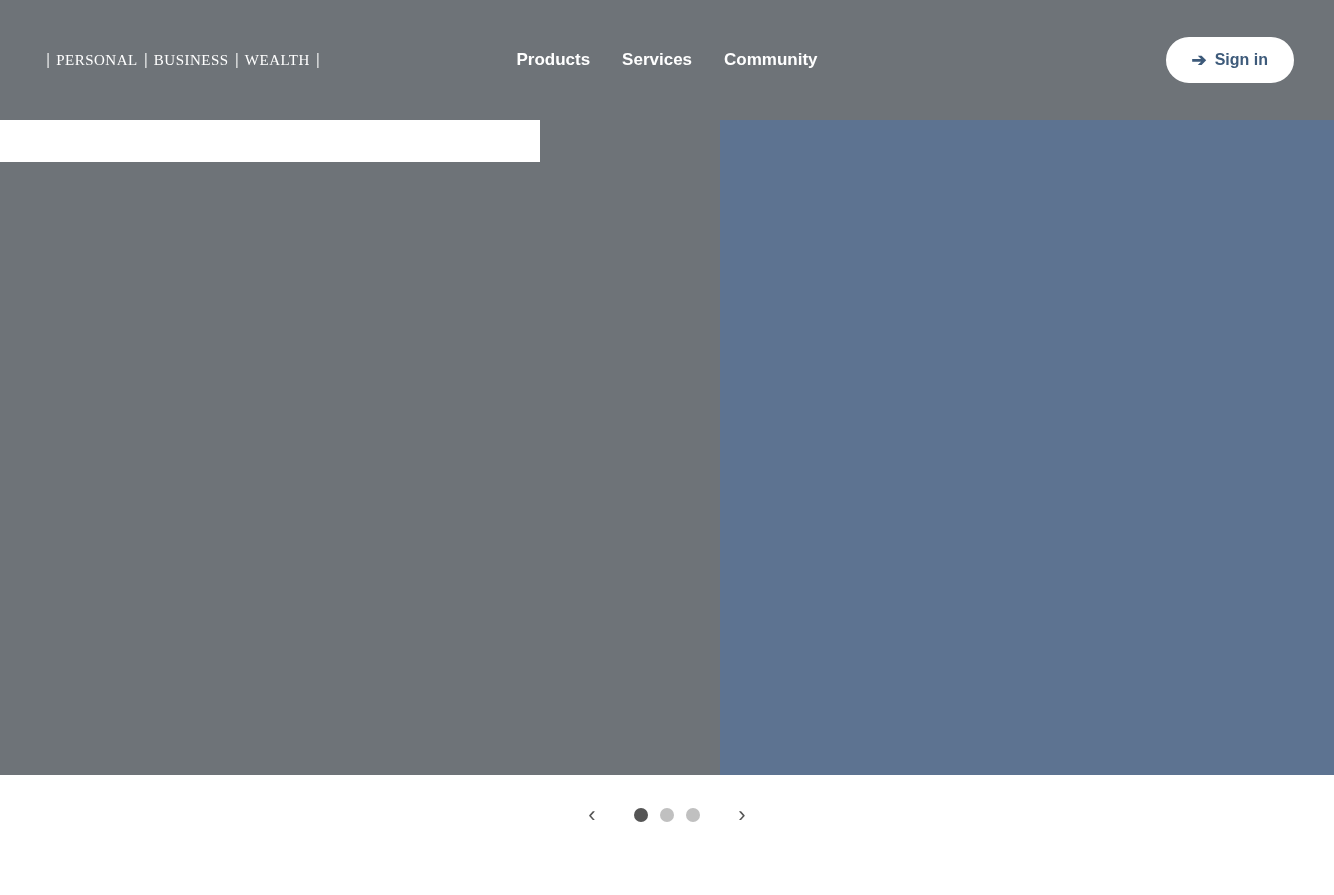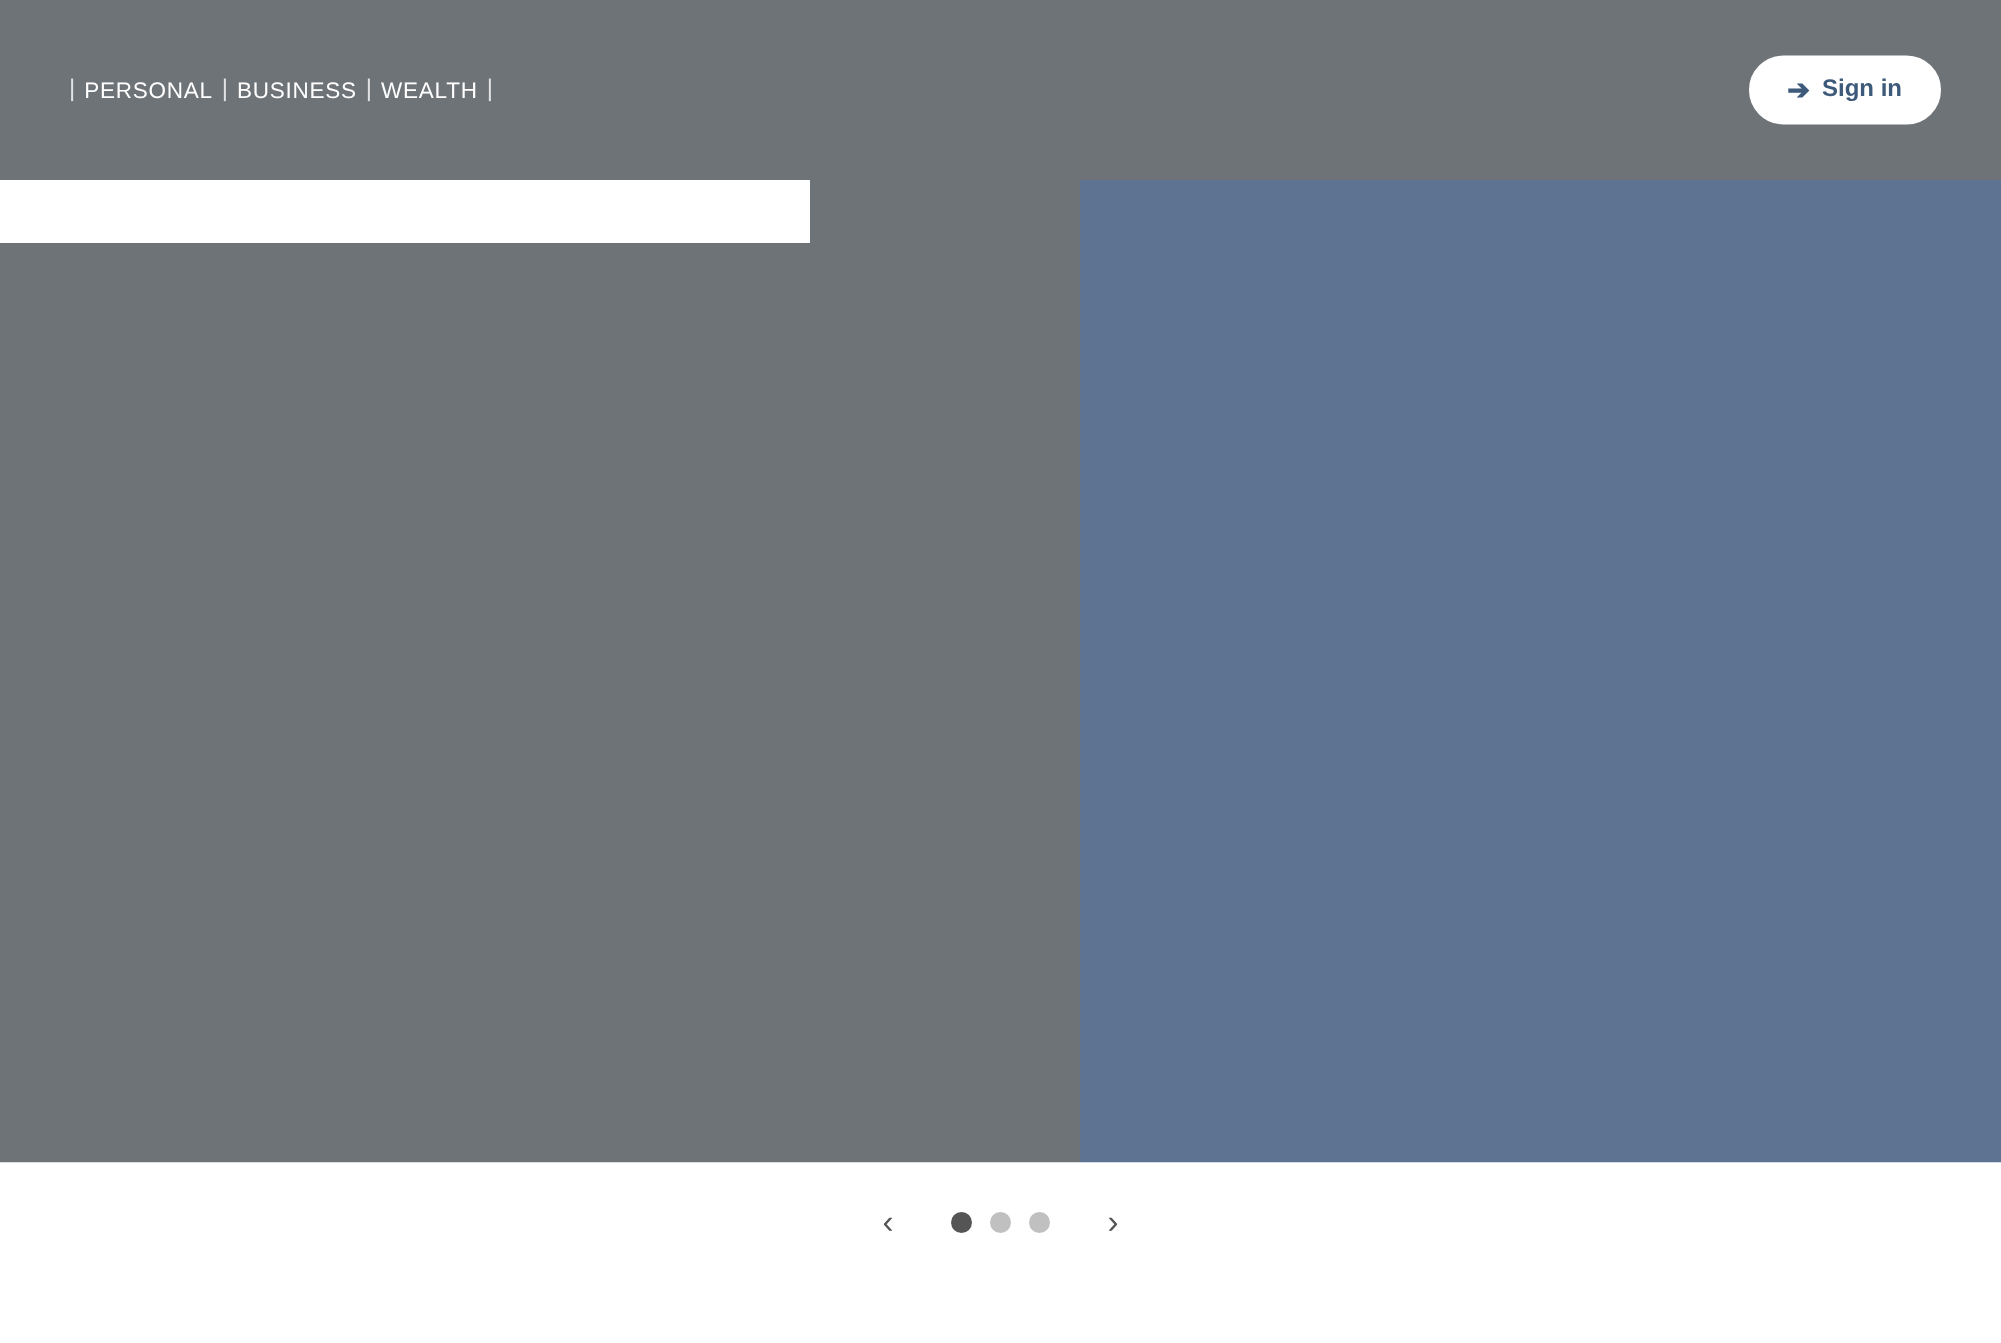--- a/index.html
+++ b/index.html
@@ -42,20 +42,21 @@
       opacity: 0.8;
     }
 
     .nav-link {
       color: #ffffff;
       font-size: 15px;
       font-weight: 400;
       letter-spacing: 0.5px;
       cursor: pointer;
       text-decoration: none;
+      font-family: Liberation Serif, serif;
     }
 
     .nav-center {
       display: flex;
       align-items: center;
       gap: 32px;
       position: absolute;
       left: 50%;
       transform: translateX(-50%);
     }
@@ -183,20 +184,25 @@
   <div class="nav-left">
     <span class="nav-separator">|</span>
     <a class="nav-link">PERSONAL</a>
     <span class="nav-separator">|</span>
     <a class="nav-link">BUSINESS</a>
     <span class="nav-separator">|</span>
     <a class="nav-link">WEALTH</a>
     <span class="nav-separator">|</span>
   </div>
 
+  <div class="nav-center">
+    <a class="nav-center-link">Products</a>
+    <a class="nav-center-link">Services</a>
+    <a class="nav-center-link">Community</a>
+  </div>
 
   <button class="signin-btn">
     <span class="signin-icon">➔</span>
     <span>Sign in</span>
   </button>
 </nav>
 
 <div class="hero-area">
 
   <div class="white-strip"></div>

